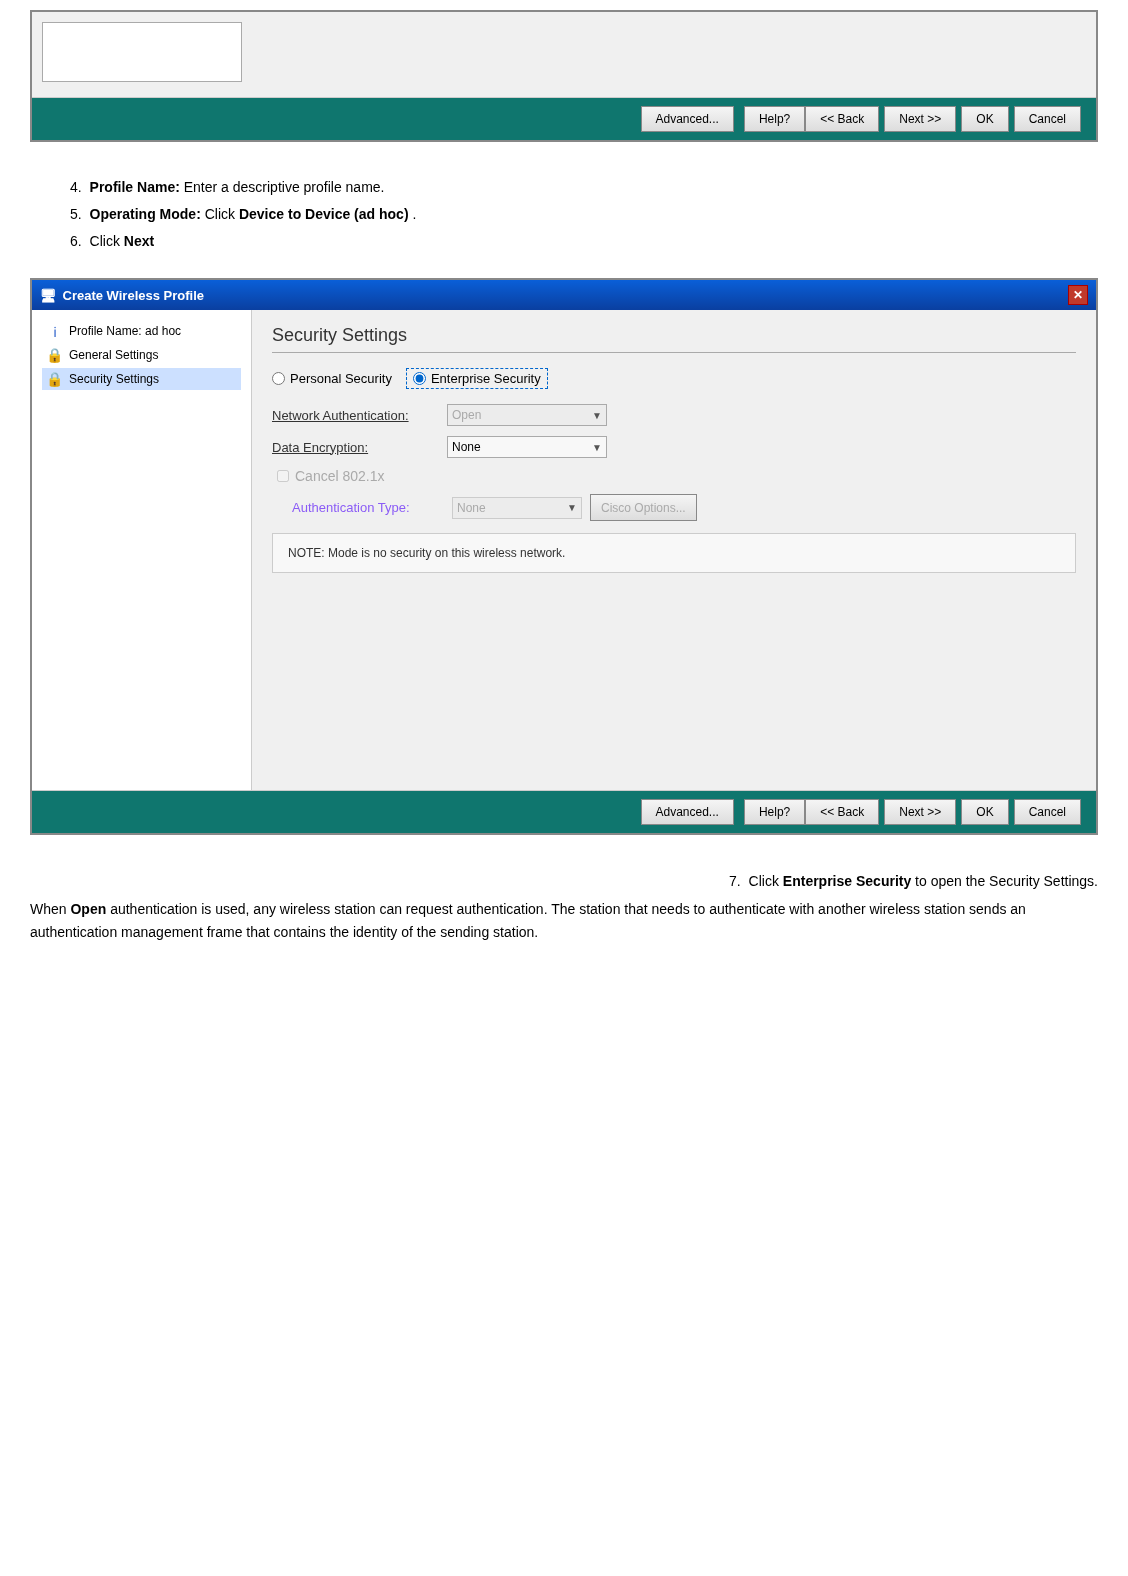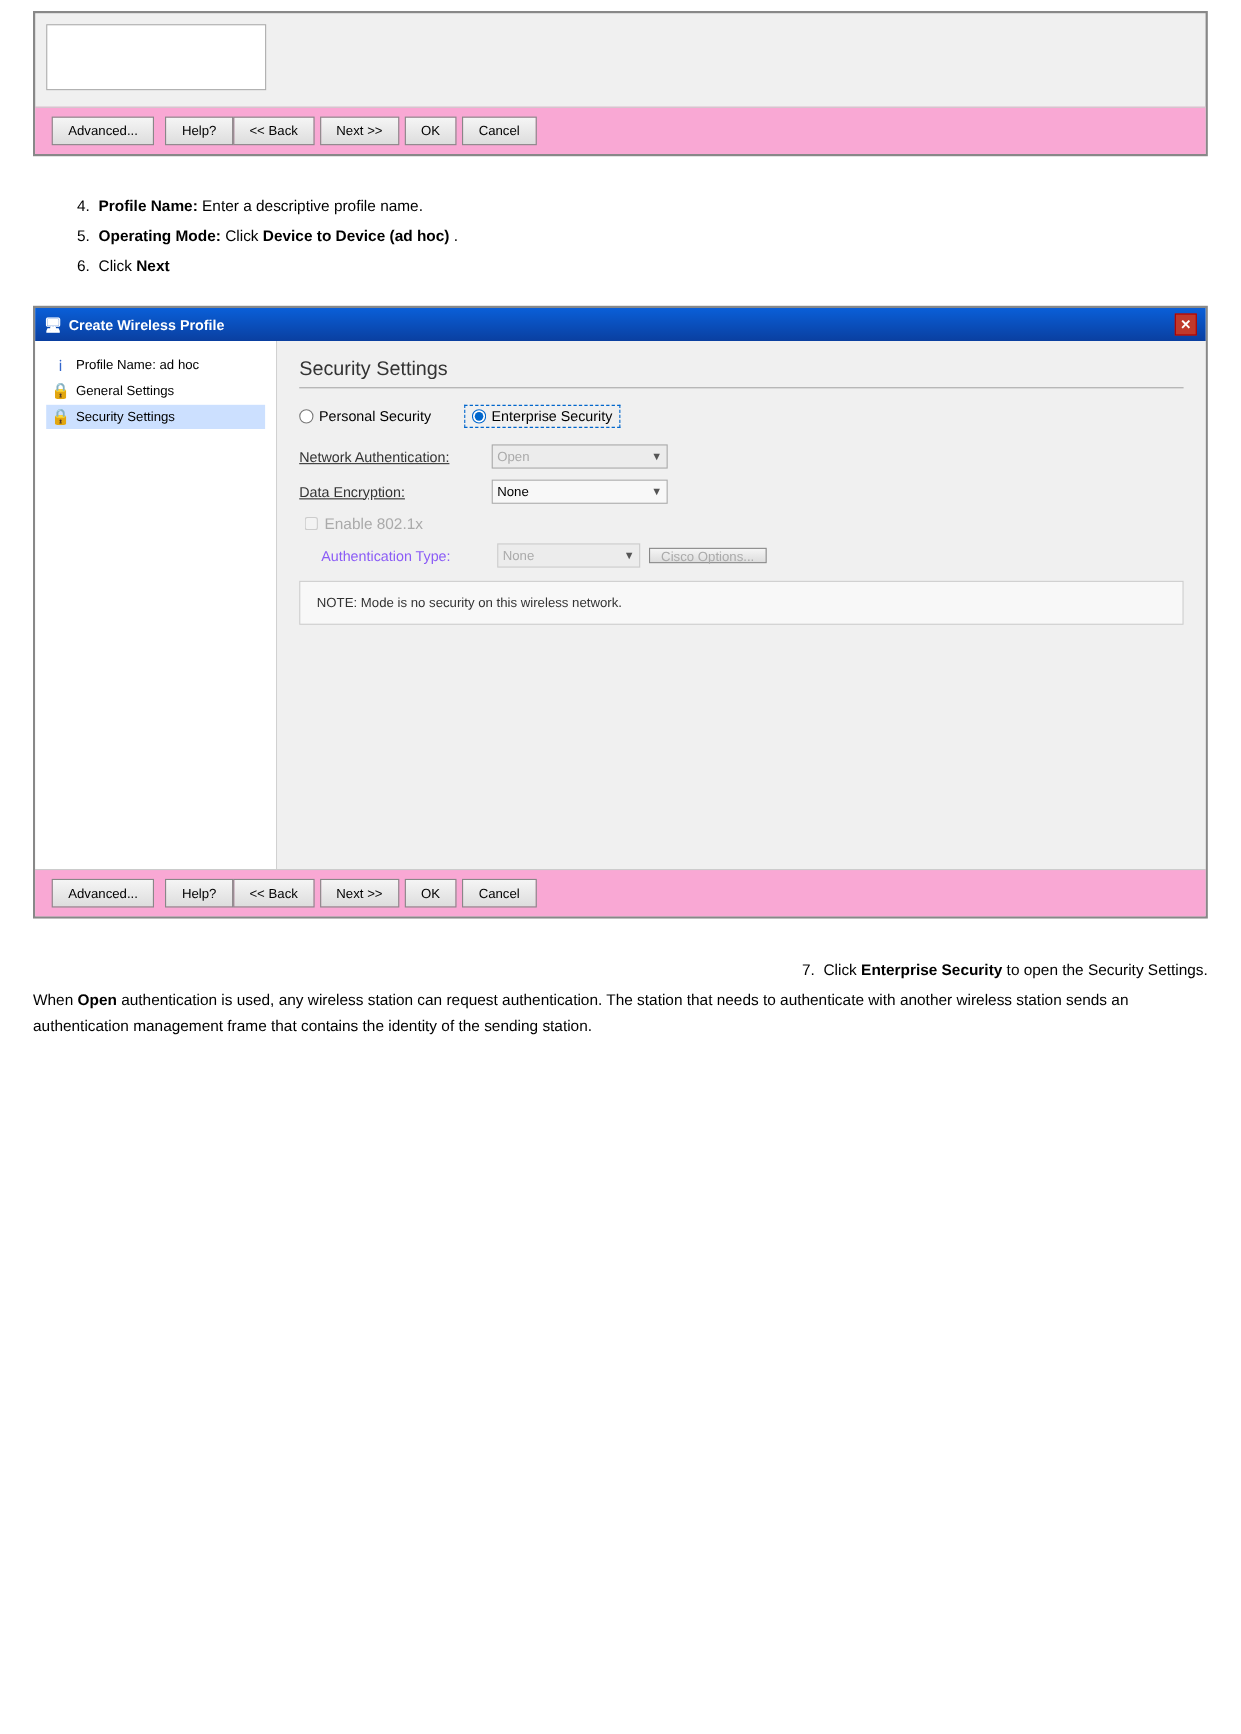--- a/index.html
+++ b/index.html
@@ -110,21 +110,21 @@
       font-weight: normal;
       color: #333;
       border-bottom: 1px solid #aaa;
       padding-bottom: 6px;
       margin-bottom: 15px;
     }
 
     .radio-row {
       display: flex;
       align-items: center;
-      gap: 30px;
+      gap: 14px;
       margin-bottom: 15px;
     }
 
     .radio-label {
       display: flex;
       align-items: center;
       gap: 5px;
       font-size: 13px;
     }
 
@@ -204,45 +204,45 @@
       background: #ececec;
       padding: 1px 4px;
       color: #aaa;
       display: flex;
       align-items: center;
       justify-content: space-between;
       margin-right: 8px;
     }
 
     .cisco-btn {
-      height: 14px;
+      height: 27px;
       padding: 0 10px;
       font-size: 12px;
       border: 1px solid #888;
       background: linear-gradient(to bottom, #f5f5f5, #ddd);
       color: #aaa;
       cursor: pointer;
     }
 
     .note-box {
       border: 1px solid #ccc;
       background: #f8f8f8;
       padding: 12px 15px;
       margin-top: 12px;
       font-size: 12px;
       color: #333;
     }
 
     .dialog-footer {
       padding: 8px 15px;
-      background: #f9a8d4;
+      background: #0f766e;
       border-top: 1px solid #ccc;
       display: flex;
       align-items: center;
-      justify-content: flex-start;
+      justify-content: flex-end;
     }
 
     .footer-left {
       display: flex;
       gap: 10px;
     }
 
     .footer-right {
       display: flex;
       gap: 5px;
@@ -412,21 +412,21 @@
         <div class="form-row">
           <div class="form-label underline">Data Encryption:</div>
           <div class="form-select">
             <span>None</span>
             <span class="select-arrow">▼</span>
           </div>
         </div>
 
         <div class="checkbox-row disabled">
           <input type="checkbox" disabled="" style="">
-          <span>Enable 802.1x</span>
+          <span>Cancel 802.1x</span>
         </div>
 
         <div class="auth-row">
           <div class="auth-label">Authentication Type:</div>
           <div class="auth-select">
             <span>None</span>
             <span class="select-arrow">▼</span>
           </div>
           <button class="cisco-btn">Cisco Options...</button>
         </div>

